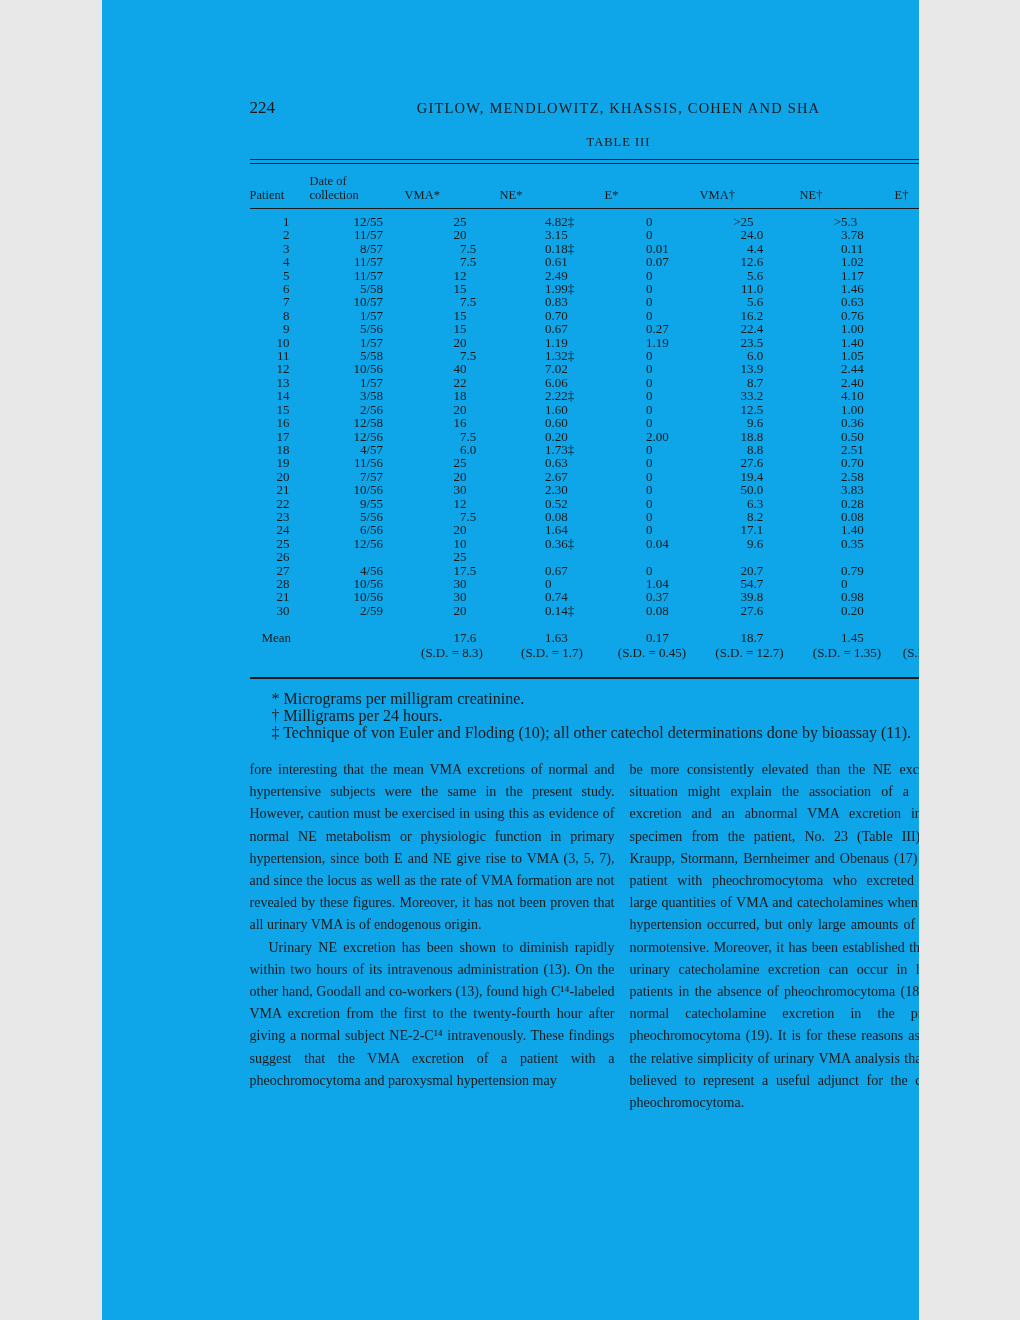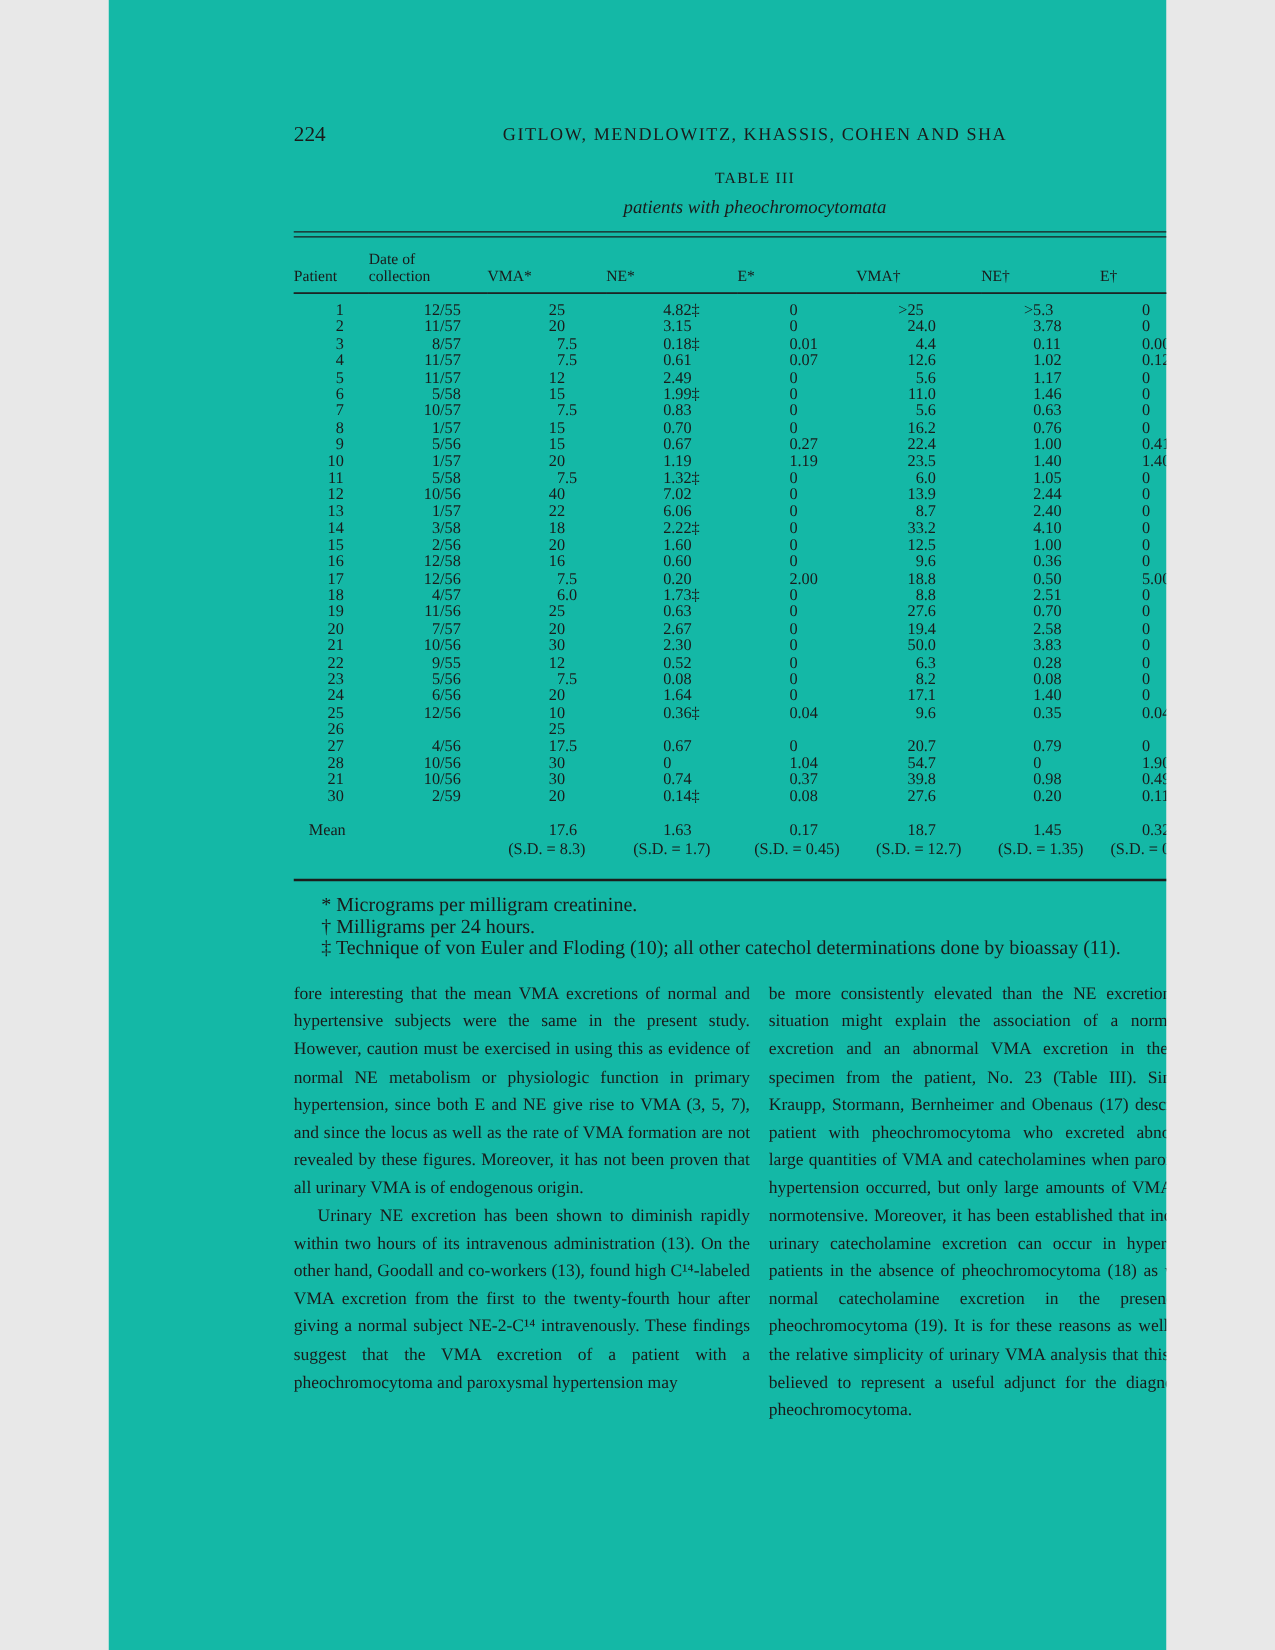--- a/index.html
+++ b/index.html
@@ -1,24 +1,23 @@
 <!DOCTYPE html>
 <html><head>
 <meta charset="utf-8">
 <style>
   html,body{margin:0;padding:0;background:#e8e8e8;}
   .page{
     position:relative;
     width:817px;height:1320px;
-    background:#14b8a6;
+    background:#0ea5e9;
     color:#1a1a1a;
     font-family:"Liberation Serif","DejaVu Serif",serif;
     overflow:hidden;
     margin:0 auto;
-    padding-left:29px;
   }
   .content{position:absolute;left:148px;top:98px;width:738px;}
 
   
   .head-row{position:relative;height:20px;}
   .pageno{position:absolute;left:0;top:0;font-size:17px;}
   .running-head{text-align:center;font-size:14.5px;letter-spacing:1.2px;padding-top:2px;}
 
   
   .table-label{text-align:center;font-size:12.5px;font-weight:normal;letter-spacing:1px;margin-top:17px;}
@@ -69,21 +68,20 @@
 <div class="page">
   <div class="content">
 
     <div class="head-row">
       <span class="pageno">224</span>
       <div class="running-head">GITLOW, MENDLOWITZ, KHASSIS, COHEN AND SHA</div>
     </div>
 
     <div class="table-label">TABLE III</div>
     <div class="table-title">
-      <div>patients with pheochromocytomata</div>
     </div>
 
     <div class="rule-double"></div>
 
     <table class="tbl">
       <colgroup>
         <col style="width:60px">
           <col style="width:95px">
           <col style="width:95px">
           <col style="width:105px">

